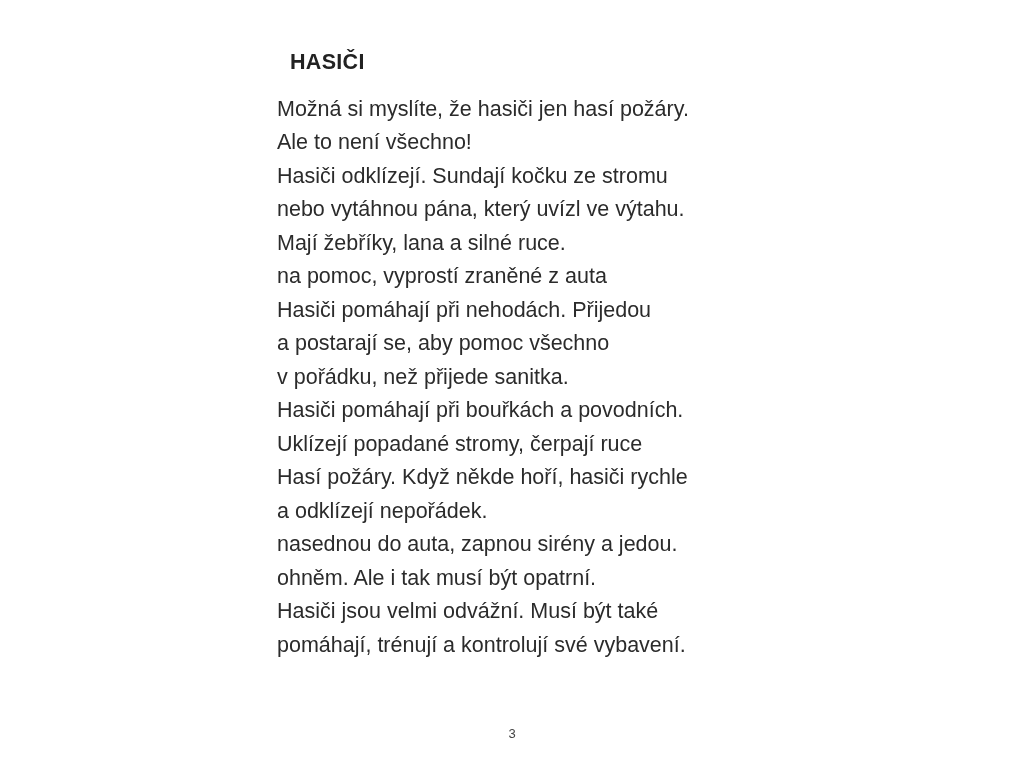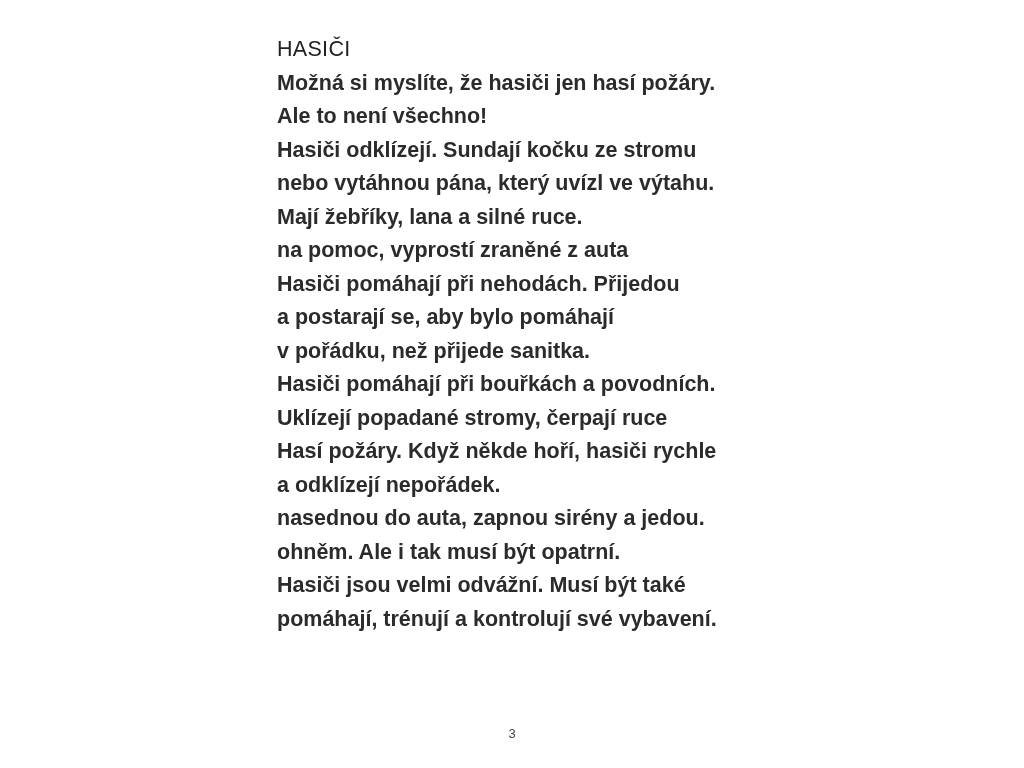--- a/index.html
+++ b/index.html
@@ -18,32 +18,32 @@
     height: 768px;
     background: #ffffff;
   }
   .text-block {
     position: absolute;
     left: 277px;
     top: 33px;
     width: 560px;
   }
   .doc-title {
-    margin: 0;
+    margin: 13px;
     font-size: 21.5px;
     line-height: 33.5px;
-    font-weight: 400;
+    font-weight: 700;
     letter-spacing: 0.3px;
     color: #222222;
   }
   .doc-line {
     margin: 0;
     font-size: 21.5px;
     line-height: 33.5px;
-    font-weight: 700;
+    font-weight: 400;
     color: #2b2b2b;
   }
   .page-number {
     position: absolute;
     left: 0;
     right: 0;
     top: 726px;
     text-align: center;
     font-size: 13px;
     color: #444444;
@@ -55,21 +55,21 @@
 <div class="page">
   <div class="text-block">
     <h1 class="doc-title">HASIČI</h1>
     <p class="doc-line">Možná si myslíte, že hasiči jen hasí požáry.</p>
     <p class="doc-line">Ale to není všechno!</p>
     <p class="doc-line">Hasiči odklízejí. Sundají kočku ze stromu</p>
     <p class="doc-line">nebo vytáhnou pána, který uvízl ve výtahu.</p>
     <p class="doc-line">Mají žebříky, lana a silné ruce.</p>
     <p class="doc-line">na pomoc, vyprostí zraněné z auta</p>
     <p class="doc-line">Hasiči pomáhají při nehodách. Přijedou</p>
-    <p class="doc-line">a postarají se, aby bylo pomáhají</p>
+    <p class="doc-line">a postarají se, aby pomoc všechno</p>
     <p class="doc-line">v pořádku, než přijede sanitka.</p>
     <p class="doc-line">Hasiči pomáhají při bouřkách a povodních.</p>
     <p class="doc-line">Uklízejí popadané stromy, čerpají ruce</p>
     <p class="doc-line">Hasí požáry. Když někde hoří, hasiči rychle</p>
     <p class="doc-line">a odklízejí nepořádek.</p>
     <p class="doc-line">nasednou do auta, zapnou sirény a jedou.</p>
     <p class="doc-line">ohněm. Ale i tak musí být opatrní.</p>
     <p class="doc-line">Hasiči jsou velmi odvážní. Musí být také</p>
     <p class="doc-line">pomáhají, trénují a kontrolují své vybavení.</p>
   </div>

